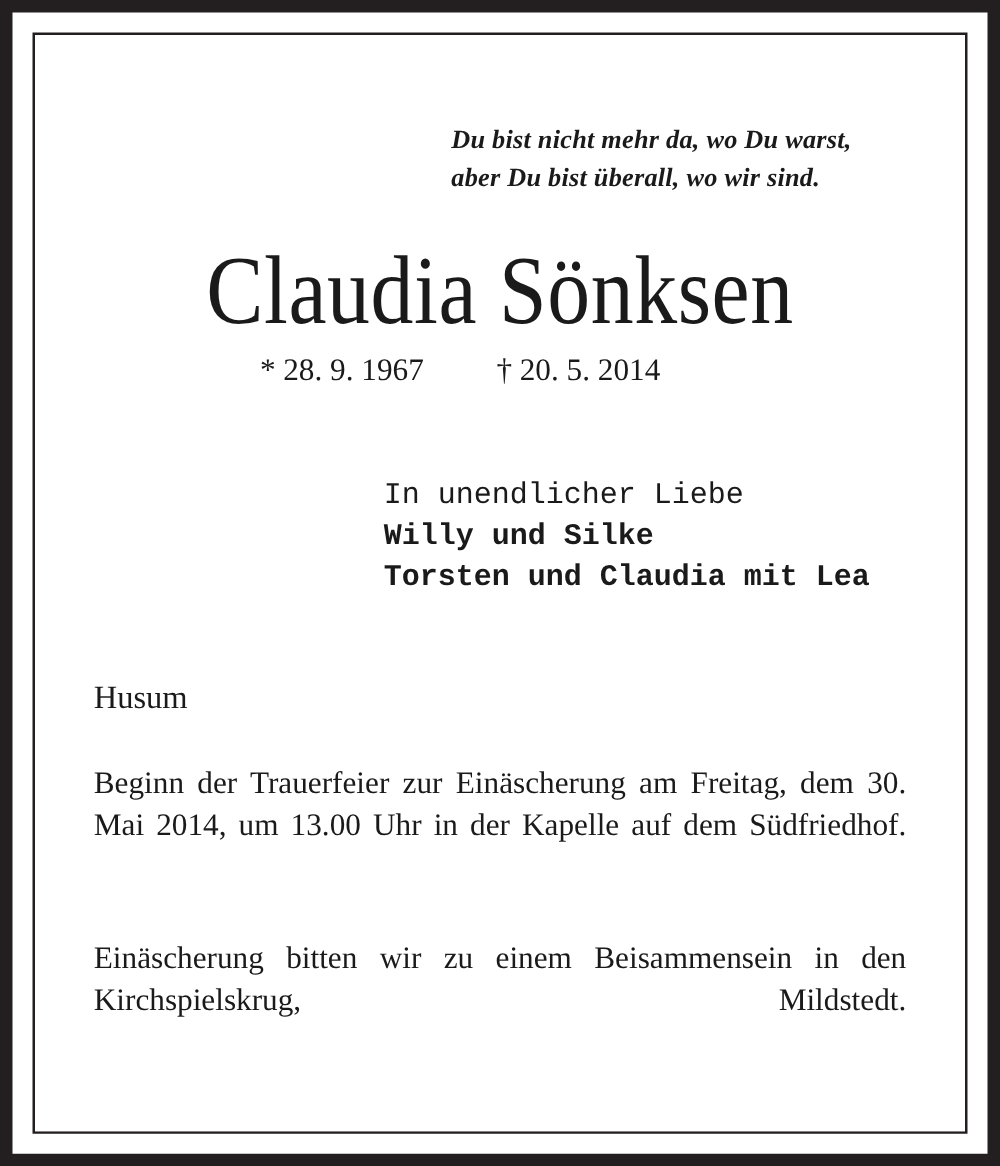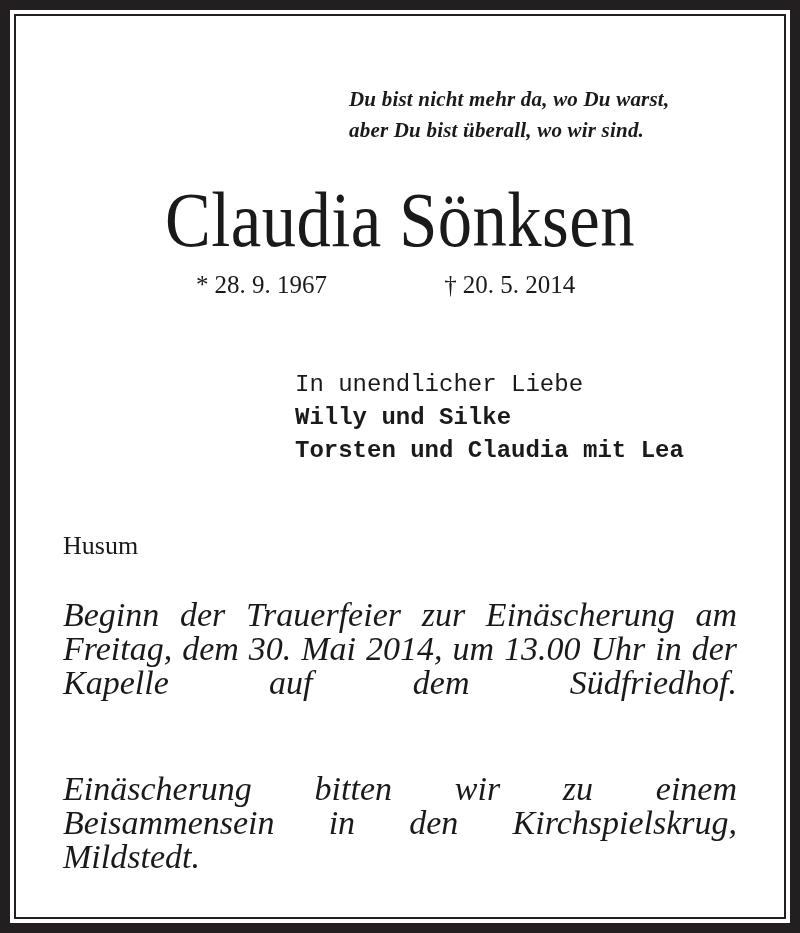--- a/index.html
+++ b/index.html
@@ -21,21 +21,21 @@
     width: 800px;
     height: 933px;
     background: #231f20;          
     padding: 10px;                 
   }
   .frame-gap {
     box-sizing: border-box;
     width: 100%;
     height: 100%;
     background: #ffffff;           
-    padding: 4px;
+    padding: 16px;
   }
   .frame-rule {
     box-sizing: border-box;
     width: 100%;
     height: 100%;
     border: 2px solid #231f20;     
     background: #ffffff;
   }
   .notice-body {
     box-sizing: border-box;
@@ -76,21 +76,21 @@
 
   
   .life-dates {
     margin: 0;
     padding-top: 6px;
     padding-left: 133px;
     font-size: 25px;
     line-height: 34px;
     white-space: nowrap;
   }
-  .date-birth { margin-right: 111px; }
+  .date-birth { margin-right: 52px; }
   .date-symbol { margin-right: 6px; }
 
   
   .survivors {
     margin: 0;
     padding-top: 66px;
     padding-left: 232px;           
     font-size: 24px;
     line-height: 33px;
     white-space: nowrap;
@@ -104,25 +104,24 @@
     margin: 0;
     padding-top: 62px;
     font-size: 26px;
     line-height: 33px;
   }
 
   
   .detail-paragraph {
     margin: 0;
     padding-top: 36px;
-    font-size: 34px;
+    font-size: 25px;
     line-height: 34px;
     text-align: justify;
     text-justify: inter-word;
-    font-style: italic;
   }
   .detail-paragraph:last-of-type { padding-top: 38px; }
   .detail-paragraph::after {
     content: "";
     display: inline-block;
     width: 100%;
   }
 </style>
 </head>
 <body>

